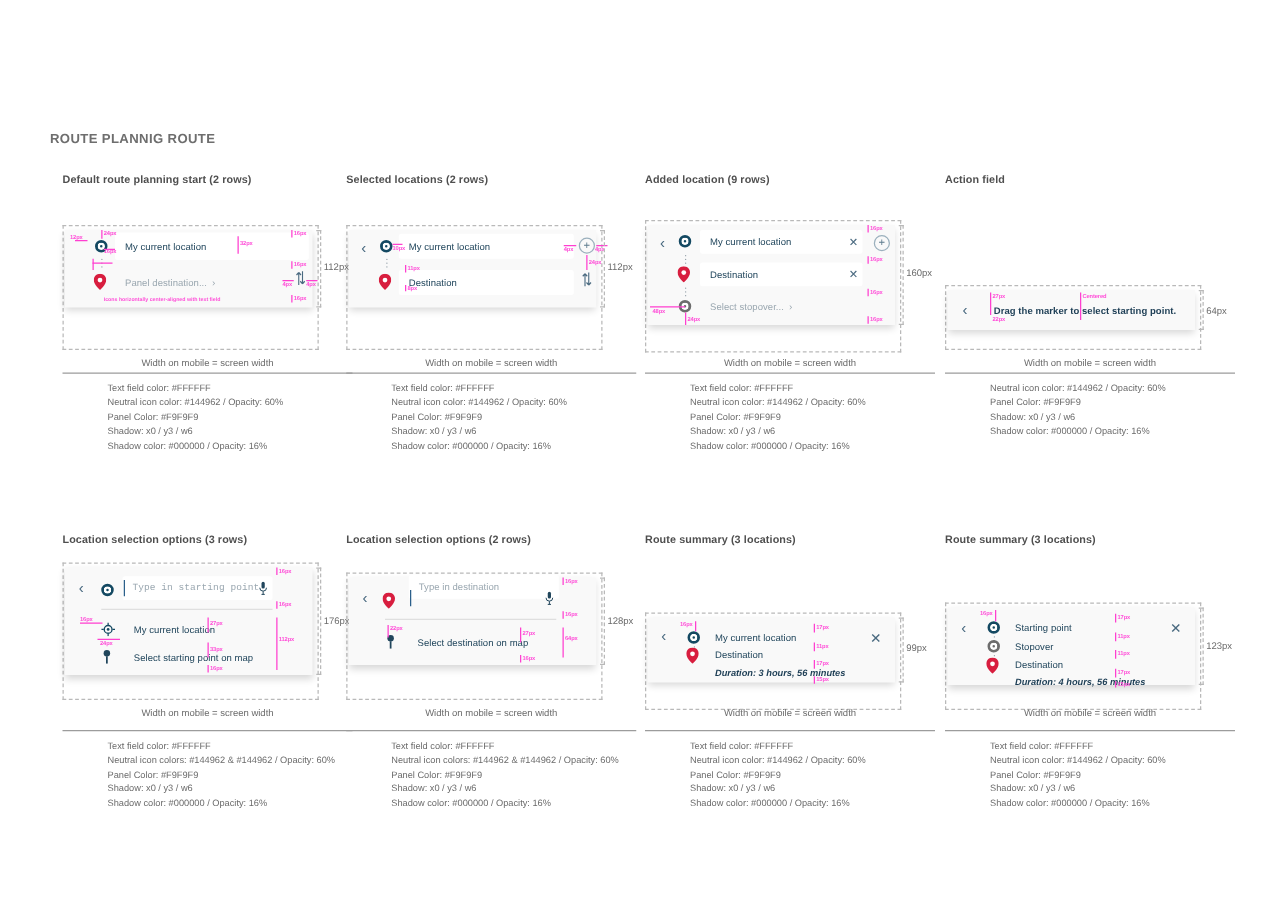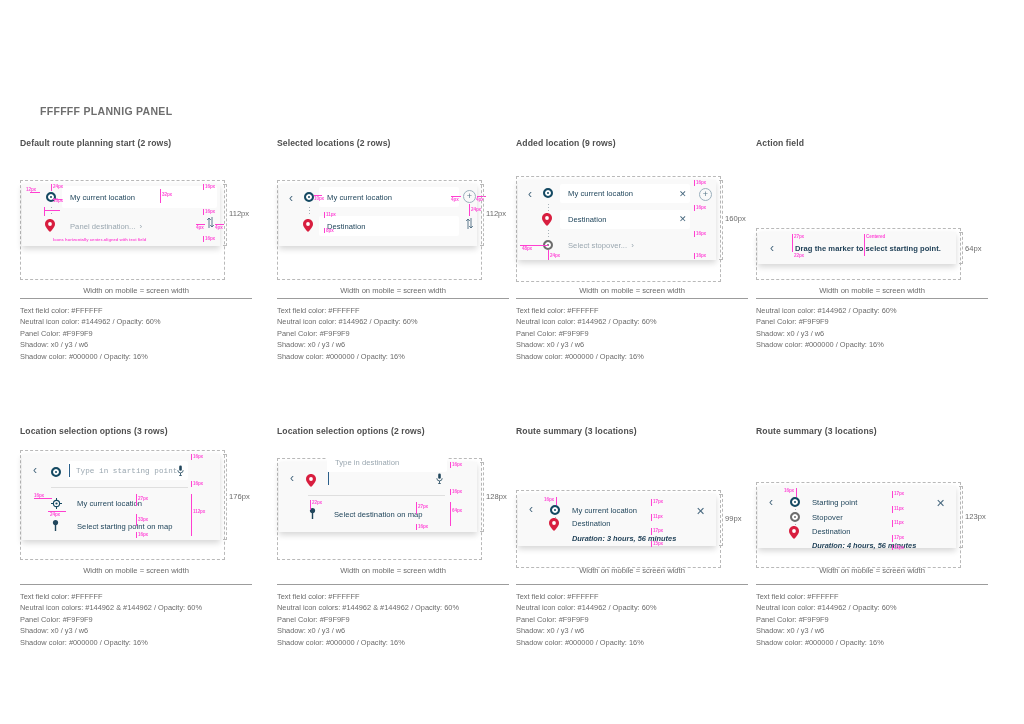--- a/index.html
+++ b/index.html
@@ -18,21 +18,21 @@
   .header-title { font-size: 30px; font-weight: bold; color: #6e6e6e;
                   letter-spacing: -0.3px; white-space: nowrap; }
   .header-rule { flex: 1; height: 2px; background: #6e6e6e; margin-top: 6px; }
 
   .section-title { position: absolute; left: 40px; top: 105px;
                    font-size: 10.5px; font-weight: bold; color: #6e6e6e;
                    letter-spacing: 0.3px; }
 
   
   .card { position: absolute; width: 232px; }
-  .card.col0 { left: 20px; } .card.col1 { left: 277px; }
+  .card.col0 { left: 50px; } .card.col1 { left: 277px; }
   .card.col2 { left: 516px; } .card.col3 { left: 756px; }
   .card.row0 { top: 138px; } .card.row1 { top: 426px; }
 
   .card-title { font-size: 8.6px; font-weight: bold; color: #4f4f4f;
                 letter-spacing: 0.1px; white-space: nowrap; }
 
   
   .stage { position: relative; width: 232px; height: 140px; margin-top: 6px; }
 
   
@@ -91,29 +91,29 @@
               border-left: none; width: 4px; }
 
   .width-note { position: absolute; width: 232px; text-align: center;
                 font-size: 7.6px; color: #6b6b6b; }
 
   
   .spec { position: absolute; width: 232px; }
   .spec-rule { width: 100%; height: 1px; background: #9c9c9c; }
   .spec ul { list-style: none; margin-top: 6px; }
   .spec li { font-size: 7.4px; color: #6b6b6b; line-height: 11.4px;
-             white-space: nowrap; }
+             white-space: nowrap; margin-left: 36px; }
 </style>
 </head>
 <body>
 
 <div class="page">
 
 
-  <div class="section-title">FFFFFF PLANNIG PANEL</div>
+  <div class="section-title">ROUTE PLANNIG ROUTE</div>
 
   <div class="card col0 row0">
     <div class="card-title">Default route planning start (2 rows)</div>
     <div class="stage">
 
       <div class="dashed-box" style="left:0; top:26px; width:205px; height:100px;"></div>
       <div class="panel" style="left:2px; top:30px; width:198px; height:62px;"></div>
 
       <div class="field" style="left:42px; top:32px; width:155px; height:22px;">
         <span class="row-label plain" style="margin-left:8px;">My current location</span>
@@ -429,21 +429,21 @@
 
       <div class="dashed-box" style="left:0; top:16px; width:205px; height:102px;"></div>
       <div class="panel" style="left:2px; top:20px; width:198px; height:70px;"></div>
 
       <span class="ico chev" style="left:13px; top:30px;">‹</span>
       <svg class="ico pin" style="left:29px; top:32px;" viewBox="0 0 10 13">
         <path d="M5 0C2.2 0 0 2.2 0 5c0 3.6 5 8 5 8s5-4.4 5-8c0-2.8-2.2-5-5-5z" fill="#d81e3f"></path>
         <circle cx="5" cy="5" r="1.9" fill="#ffffff"></circle>
       </svg>
 
-      <div class="field" style="left:50px; top:11px; width:120px; height:19px;text-align:right;">
+      <div class="field" style="left:50px; top:18px; width:120px; height:19px;text-align:right;">
         <span class="row-label placeholder" style="margin-left:8px;">Type in destination</span>
       </div>
       <div style="position:absolute; left:51px; top:30px; width:1px; height:13px; background:#2b5f8a;"></div>
       <svg class="ico mic" style="left:159px; top:31px;" viewBox="0 0 7 11">
         <rect x="2.2" y="0.4" width="2.6" height="5.4" rx="1.3" fill="#21465c"></rect>
         <path d="M0.8 5.2a2.7 2.7 0 005.4 0" stroke="#21465c" stroke-width="0.8" fill="none"></path>
         <path d="M3.5 8v2.4M2.2 10.5h2.6" stroke="#21465c" stroke-width="0.8"></path>
       </svg>
 
       <div style="position:absolute; left:31px; top:53px; width:137px; height:1px; background:#dfdfdf;"></div>

